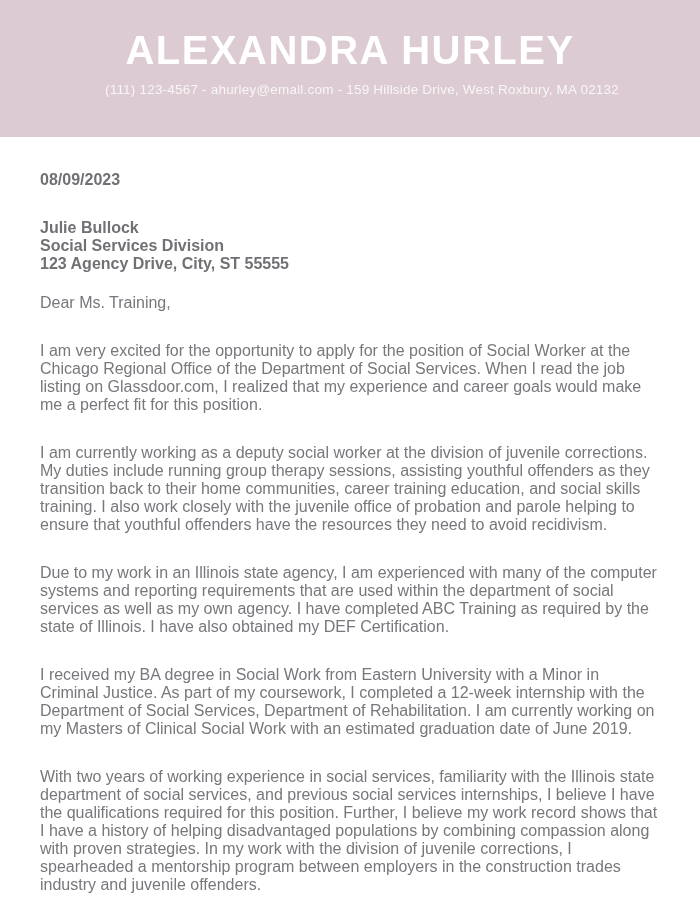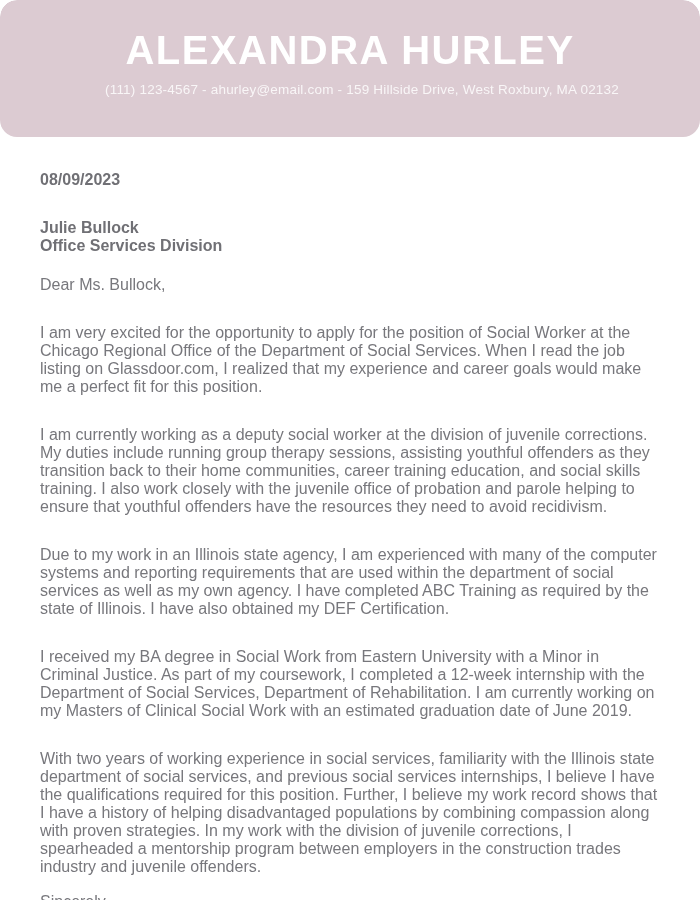--- a/index.html
+++ b/index.html
@@ -3,21 +3,21 @@
 <meta charset="utf-8">
 <style>
   :root{
     --header-bg:#dccbd2;
     --header-text:#ffffff;
     --contact-text:rgba(255,255,255,0.82);
     --body-text:#77777c;
     --bold-text:#707075;
     --page-bg:#ffffff;
   }
-  *{margin:0;padding:0;box-sizing:border-box;border-radius:17px;}
+  *{margin:0;padding:0;box-sizing:border-box;}
   html,body{background:#fff;}
   .page{
     width:700px;
     height:900px;
     background:var(--page-bg);
     font-family:"Liberation Sans", sans-serif;
     color:var(--body-text);
     overflow:hidden;
     position:relative;
   }
@@ -71,24 +71,25 @@
     <div class="candidate-name">ALEXANDRA HURLEY</div>
     <div class="contact-line">(111) 123-4567 - ahurley@email.com - 159 Hillside Drive, West Roxbury, MA 02132</div>
   </div>
 
   <div class="letter-body">
 
     <div class="date-line">08/09/2023</div>
 
     <div class="recipient-block">
       <div>Julie Bullock</div>
-      <div>Office Services Division</div>
+      <div>Social Services Division</div>
+      <div>123 Agency Drive, City, ST 55555</div>
     </div>
 
-    <div class="salutation">Dear Ms. Bullock,</div>
+    <div class="salutation">Dear Ms. Training,</div>
 
     <div class="body-paragraph">I am very excited for the opportunity to apply for the position of Social Worker at the Chicago Regional Office of the Department of Social Services. When I read the job listing on Glassdoor.com, I realized that my experience and career goals would make me a perfect fit for this position.</div>
 
     <div class="body-paragraph">I am currently working as a deputy social worker at the division of juvenile corrections. My duties include running group therapy sessions, assisting youthful offenders as they transition back to their home communities, career training education, and social skills training. I also work closely with the juvenile office of probation and parole helping to ensure that youthful offenders have the resources they need to avoid recidivism.</div>
 
     <div class="body-paragraph">Due to my work in an Illinois state agency, I am experienced with many of the computer systems and reporting requirements that are used within the department of social services as well as my own agency. I have completed ABC Training as required by the state of Illinois. I have also obtained my DEF Certification.</div>
 
     <div class="body-paragraph">I received my BA degree in Social Work from Eastern University with a Minor in Criminal Justice. As part of my coursework, I completed a 12-week internship with the Department of Social Services, Department of Rehabilitation. I am currently working on my Masters of Clinical Social Work with an estimated graduation date of June 2019.</div>
 
     <div class="body-paragraph">With two years of working experience in social services, familiarity with the Illinois state department of social services, and previous social services internships, I believe I have the qualifications required for this position. Further, I believe my work record shows that I have a history of helping disadvantaged populations by combining compassion along with proven strategies. In my work with the division of juvenile corrections, I spearheaded a mentorship program between employers in the construction trades industry and juvenile offenders.</div>

